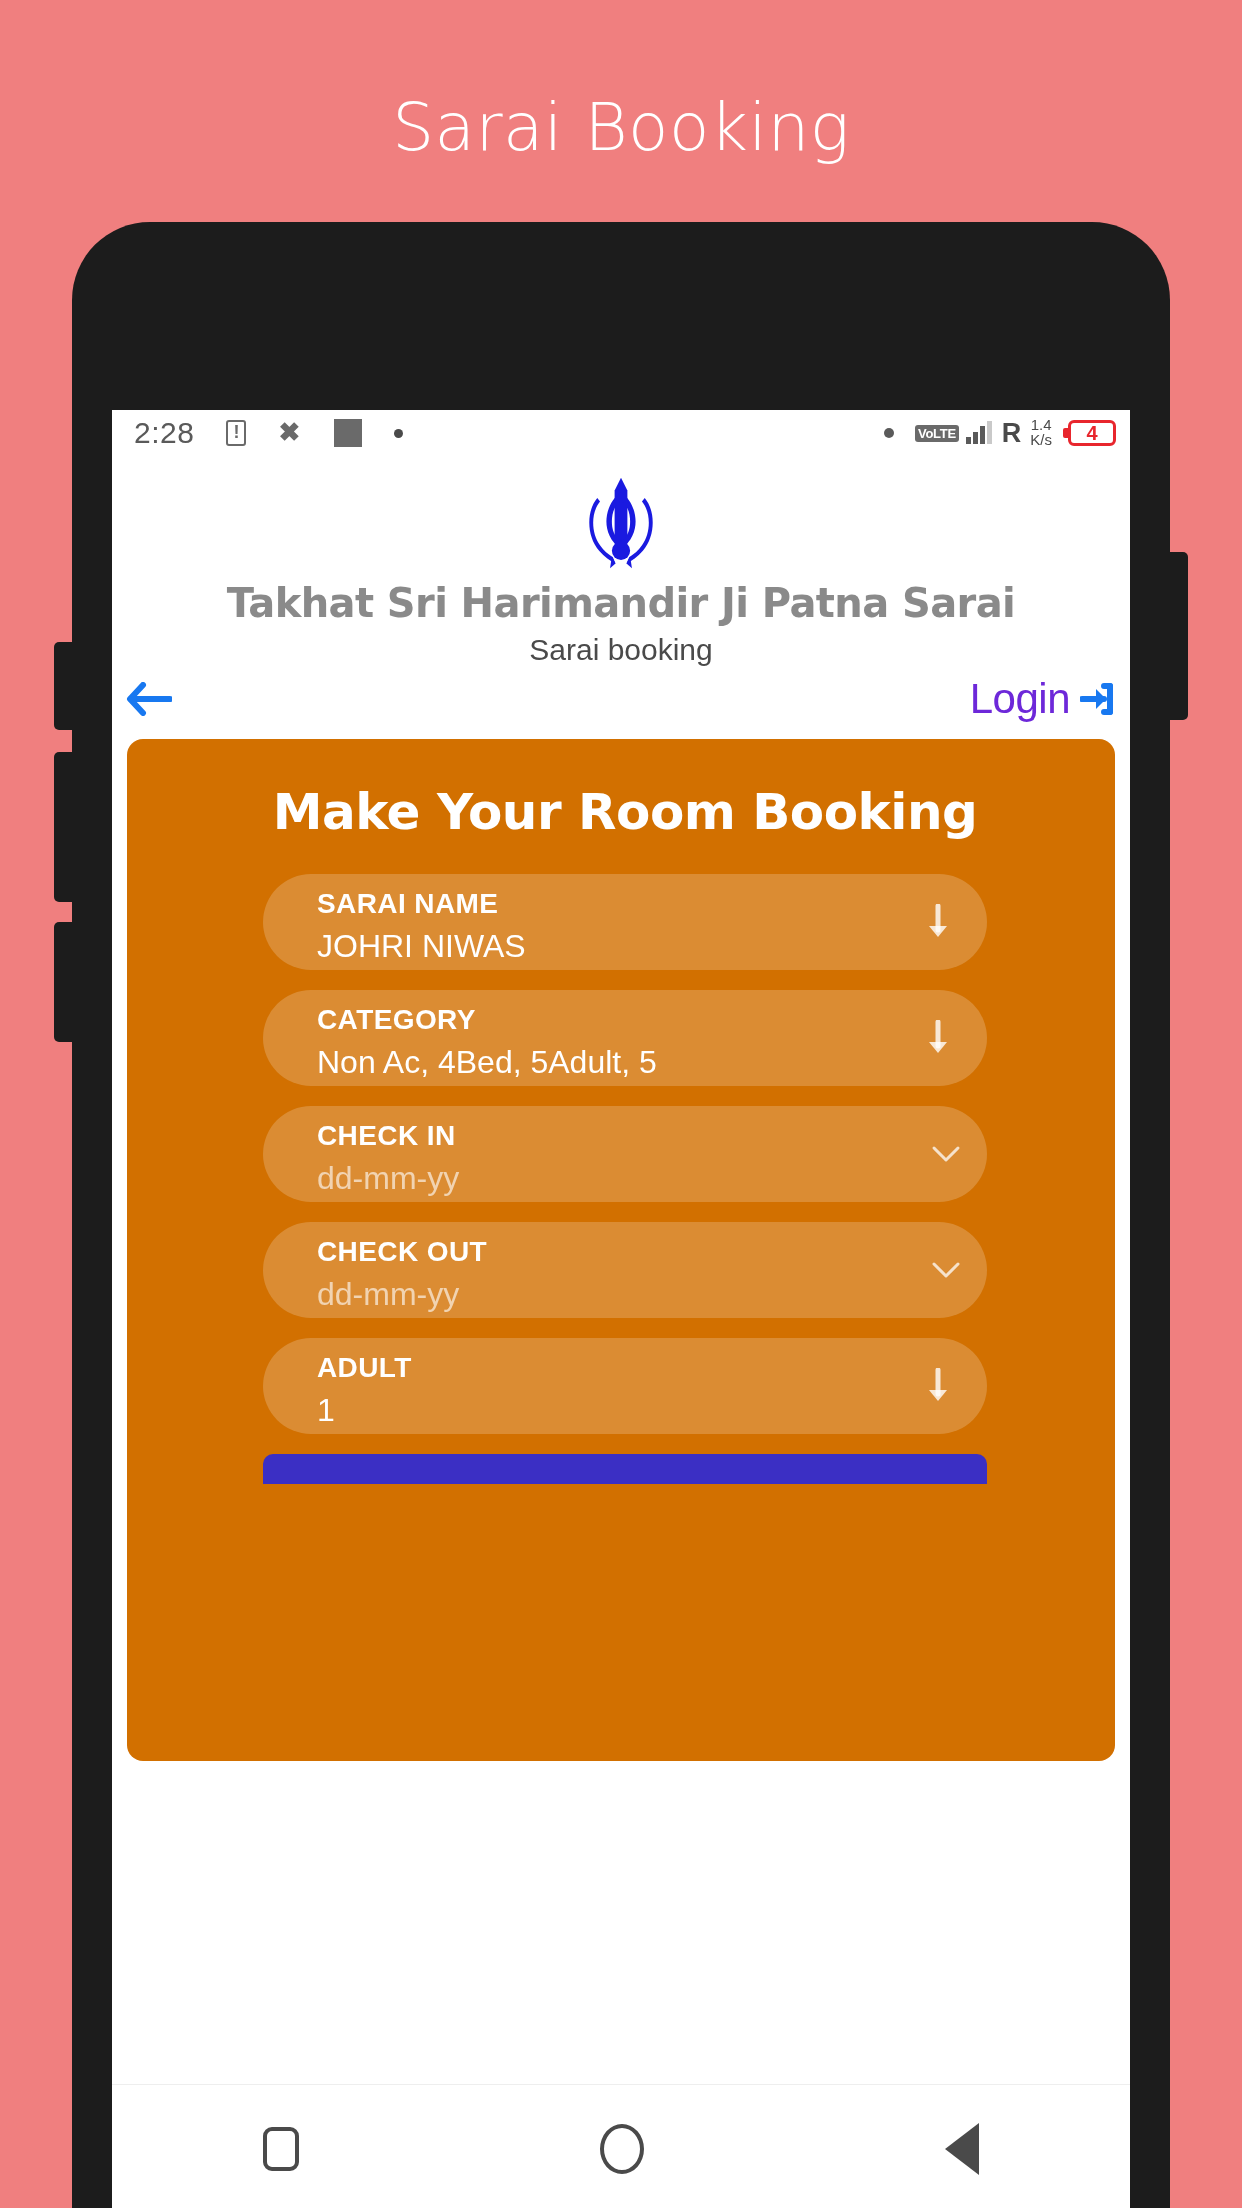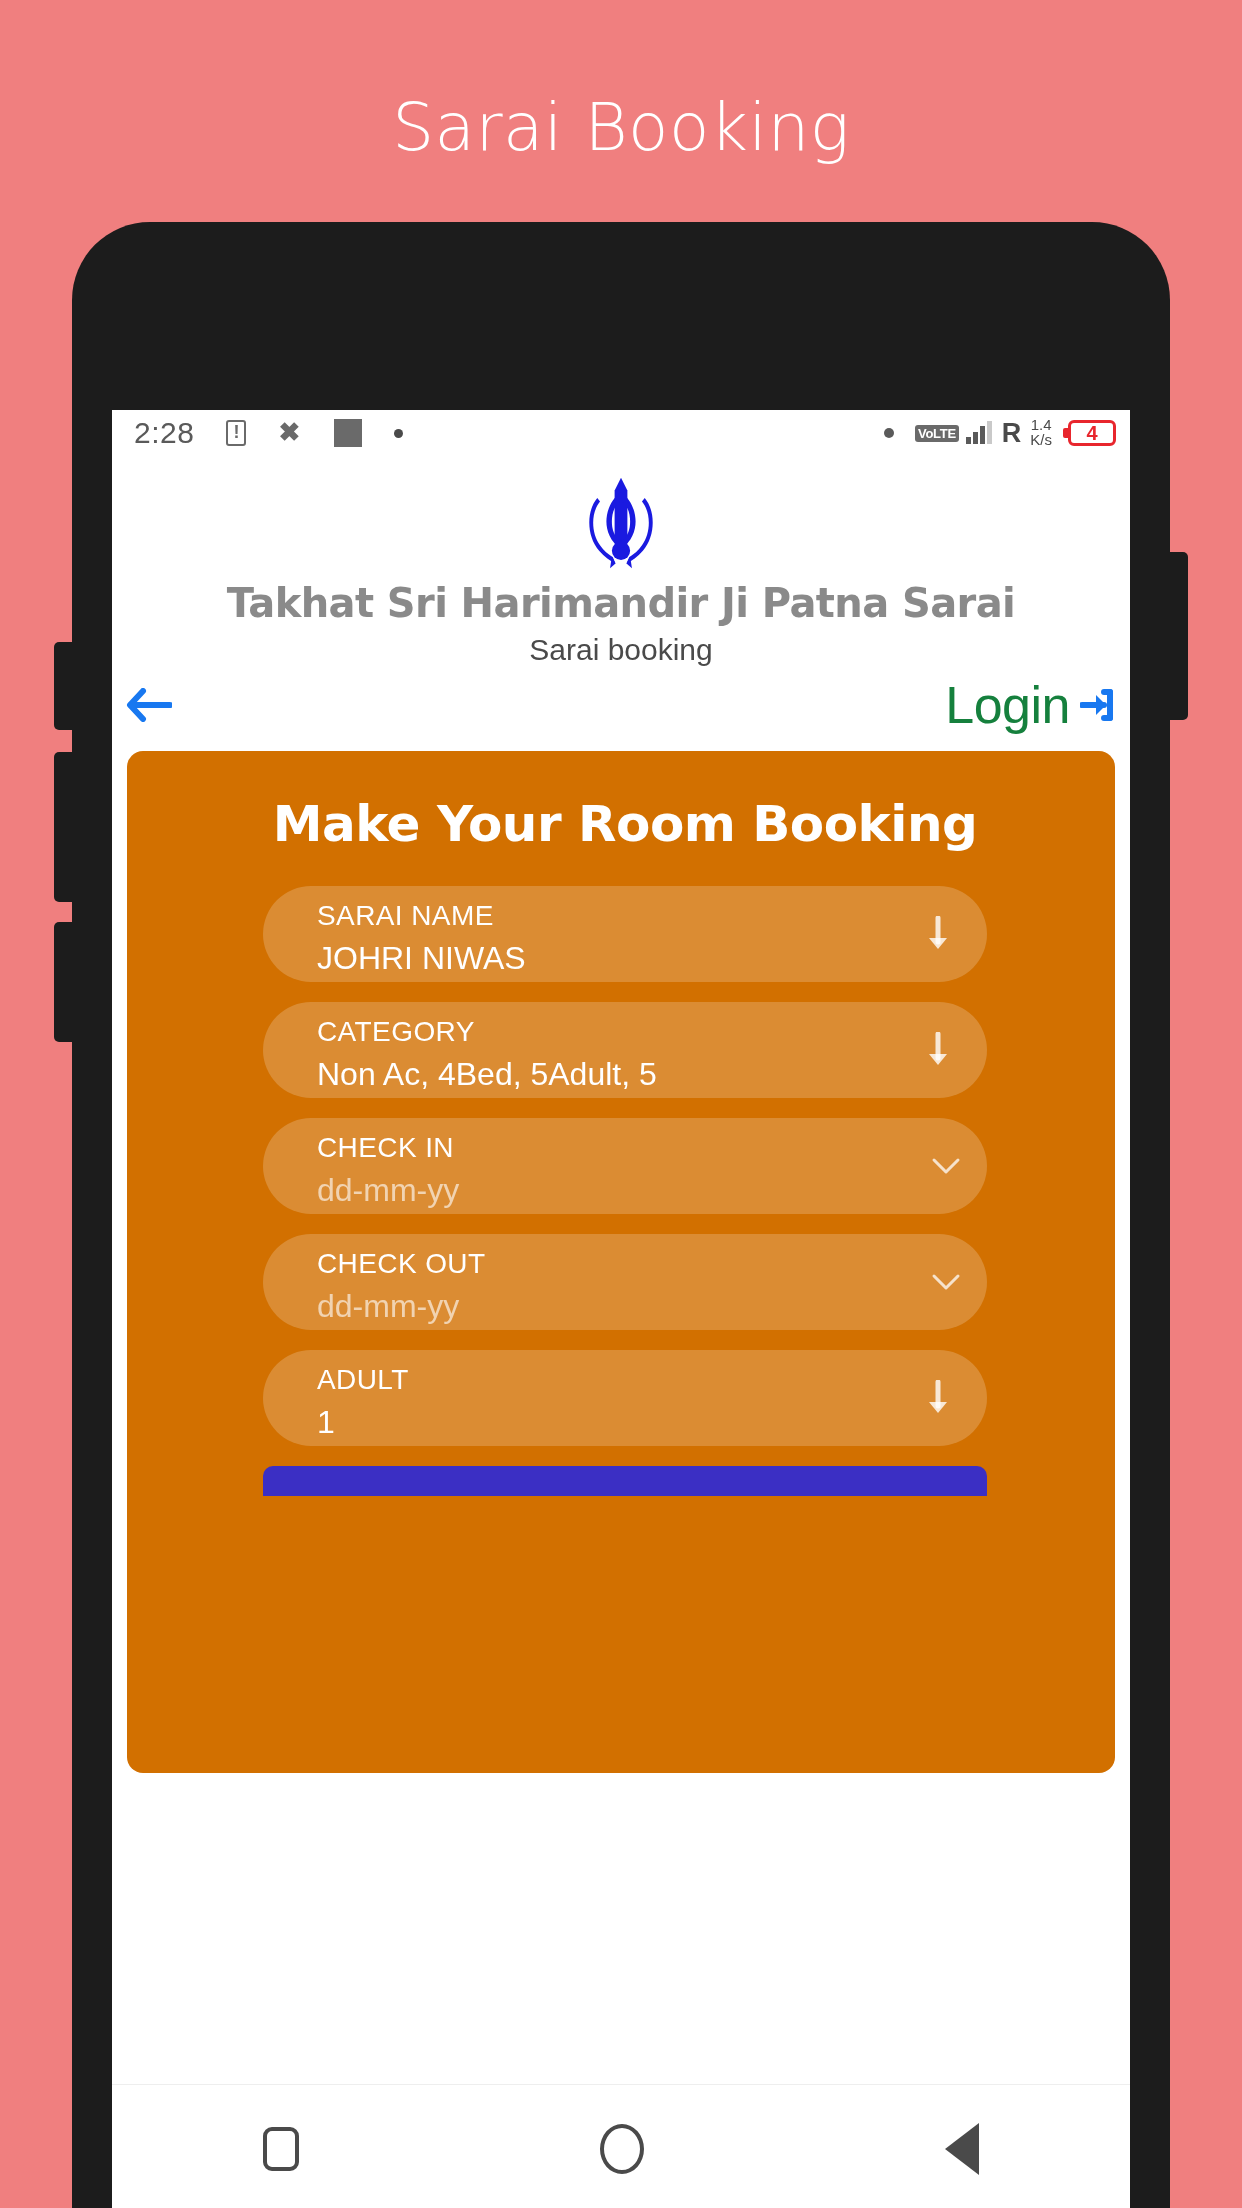--- a/index.html
+++ b/index.html
@@ -262,22 +262,22 @@
   .back-arrow {
     width: 46px; height: 34px;
     display: block;
   }
   .login-group {
     display: flex;
     align-items: center;
     gap: 10px;
   }
   .login-text {
-    color: #15803d;
-    font-size: 52px;
+    color: #6d28d9;
+    font-size: 42px;
     font-weight: 400;
     letter-spacing: -0.5px;
   }
   .login-icon { width: 36px; height: 34px; display: block; }
 
   
   .card {
     background: #d27000;
     margin: 0 15px;
     border-radius: 16px;
@@ -303,21 +303,21 @@
     background: rgba(255,255,255,0.20);
     border-radius: 60px;
     height: 96px;
     margin-bottom: 20px;
     padding: 16px 70px 0 54px;
     overflow: hidden;
   }
   .field-label {
     color: #ffffff;
     font-size: 28px;
-    font-weight: normal;
+    font-weight: bold;
     letter-spacing: 0.4px;
     line-height: 1;
     white-space: nowrap;
   }
   .field-value {
     color: #ffffff;
     font-size: 32px;
     font-weight: 400;
     line-height: 1;
     margin-top: 12px;

